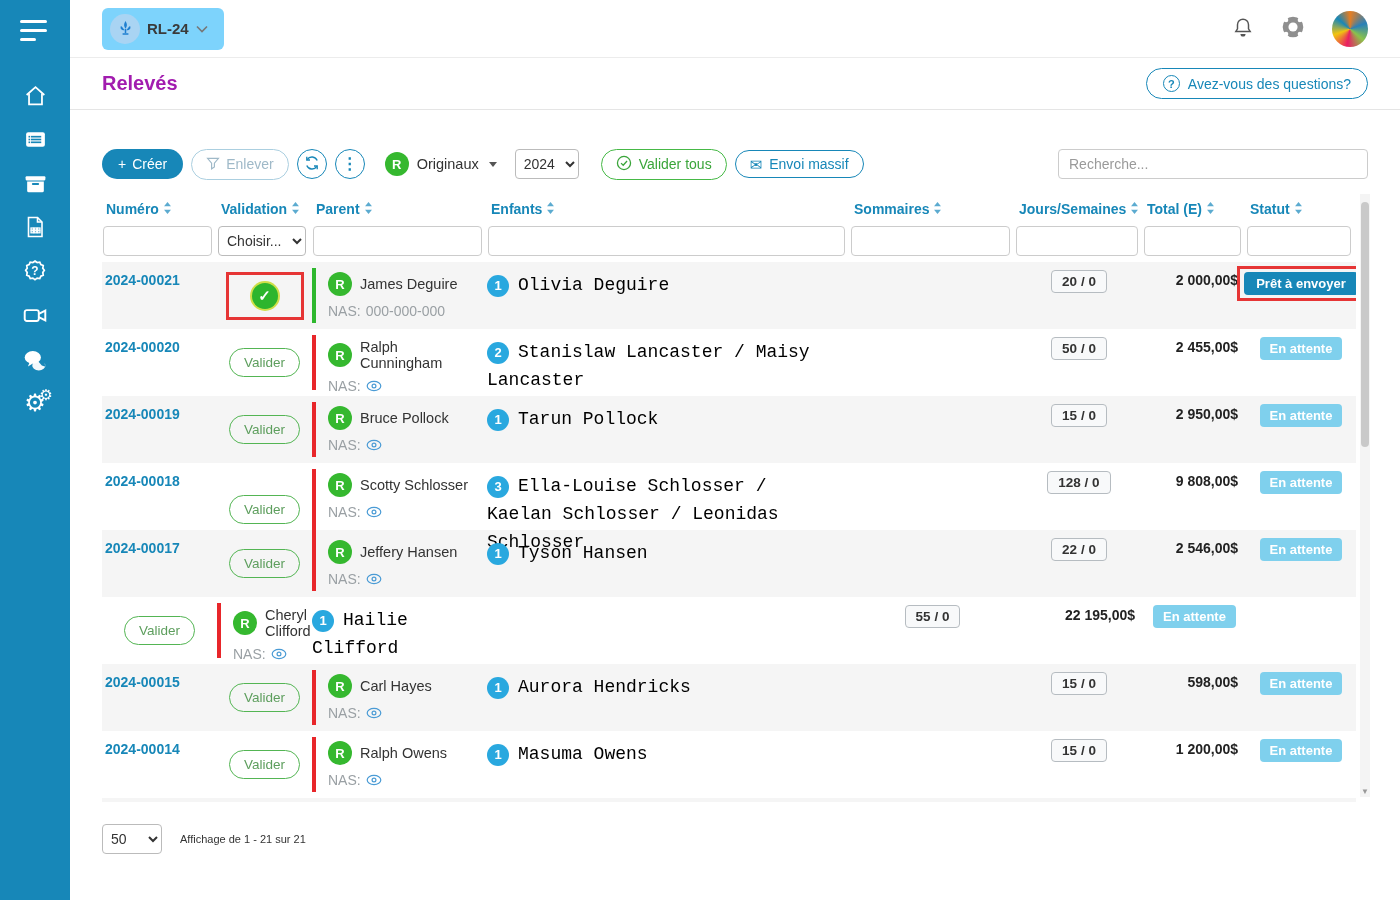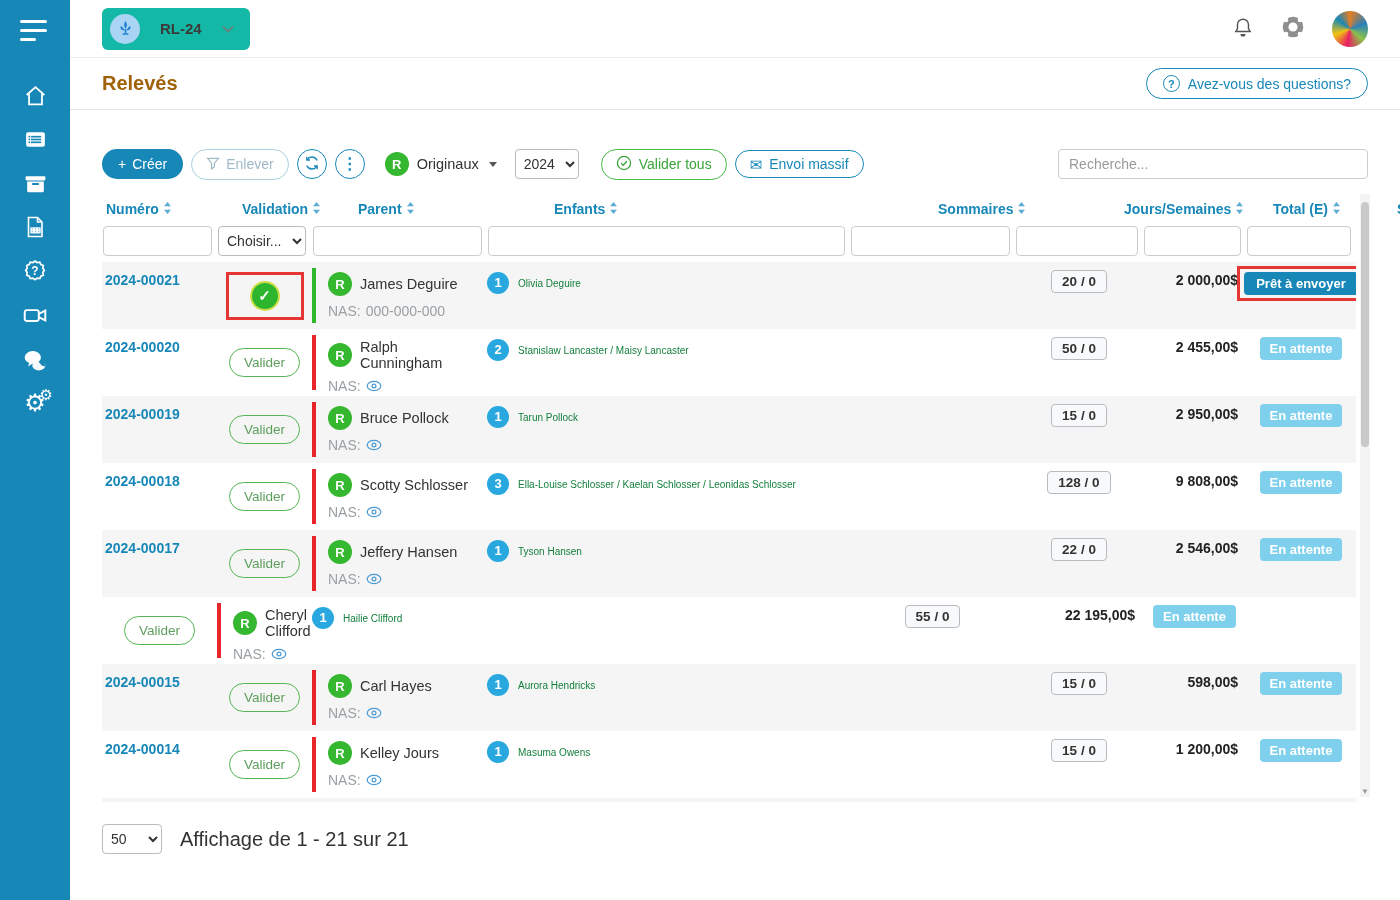--- a/index.html
+++ b/index.html
@@ -15,32 +15,32 @@
   .hamburger span:nth-child(3){ width:16px; }
   .side-icons { margin-top:32px; display:flex; flex-direction:column; align-items:center; }
   .side-item { width:70px; height:44px; display:flex; align-items:center; justify-content:center; cursor:pointer; color:#fff; }
   .side-item svg { display:block; }
   .gear-glyph { color:#fff; font-size:24px; line-height:1; position:relative; }
   .gear-glyph .small-gear { position:absolute; font-size:15px; right:-7px; top:-4px; }
 
   
   .topbar { position:absolute; left:70px; top:0; width:1330px; height:58px; background:#fff;
     border-bottom:1px solid #ececec; display:flex; align-items:center; padding:0 32px; }
-  .product-chip { display:flex; align-items:center; gap:20px; background:#14b8a6; border-radius:6px;
+  .product-chip { display:flex; align-items:center; gap:7px; background:#7dd3fc; border-radius:6px;
     padding:6px 16px 6px 8px; cursor:pointer; }
   .fleur-circle { width:30px; height:30px; border-radius:50%; background:#a9d4f3; display:flex; align-items:center; justify-content:center; }
   .product-label { font-size:15px; font-weight:700; color:#3a3a3a; }
   .topbar-right { margin-left:auto; display:flex; align-items:center; gap:26px; }
   .avatar { width:36px; height:36px; border-radius:50%;
     background: conic-gradient(#e67e22, #2980b9 70deg, #8bc34a 130deg, #e91e63 190deg, #f1c40f 250deg, #1787b8 310deg, #e67e22); cursor:pointer; }
 
   
   .titlebar { position:absolute; left:70px; top:58px; width:1330px; height:52px; background:#fff;
     border-bottom:1px solid #e5e5e5; display:flex; align-items:center; padding:0 32px; }
-  .page-title { font-size:20px; font-weight:700; color:#a16207; }
+  .page-title { font-size:20px; font-weight:700; color:#a21caf; }
   .btn-questions { margin-left:auto; display:flex; align-items:center; gap:8px; border:1.5px solid #1787b8;
     color:#1787b8; border-radius:17px; padding:6px 16px; font-size:14.5px; background:#fff; cursor:pointer; }
   .q-circle { width:17px; height:17px; border:1.5px solid #1787b8; border-radius:50%; font-size:11px; font-weight:700;
     display:flex; align-items:center; justify-content:center; }
 
   
   .content { position:absolute; left:70px; top:110px; width:1330px; height:790px; padding:0 32px; background:#fff; }
   .toolbar { margin-top:38px; display:flex; align-items:center; gap:8px; height:32px; }
   .btn { font-family:inherit; cursor:pointer; font-size:14px; background:#fff; }
   .btn-create { background:#1787b8; color:#fff; border:none; border-radius:16px; padding:7px 16px; display:flex; gap:6px; align-items:center; }
@@ -58,21 +58,21 @@
   .btn-validate-all { color:#3aa53a; border:1.5px solid #46b946; border-radius:16px; padding:5px 14px; display:flex; gap:7px; align-items:center; margin-left:14px; }
   .btn-mass-send { color:#1787b8; border:1.5px solid #1787b8; border-radius:16px; padding:5px 14px; display:flex; gap:7px; align-items:center; }
   .env { font-size:15px; line-height:1; }
   .search-input { margin-left:auto; width:310px; height:30px; border:1px solid #ccc; border-radius:4px;
     padding:0 10px; font-size:14px; font-family:inherit; color:#333; }
   .search-input::placeholder { color:#9a9a9a; }
 
   
   .table { position:relative; margin-top:14px; width:1254px; }
   .tgrid { display:grid; grid-template-columns:115px 95px 175px 363px 165px 128px 103px 110px; }
-  .thead { height:30px; align-items:center;gap:21px; }
+  .thead { height:30px; align-items:center; }
   .th { color:#1787b8; font-weight:700; font-size:14px; padding:0 2px 0 4px; display:flex; align-items:center; gap:4px; cursor:pointer; white-space:nowrap; }
   .sort-icon { flex:0 0 auto; }
   .tfilters { padding:2px 0 6px 0; }
   .fcell { padding:0 5px 0 1px; }
   .fcell input { width:100%; height:30px; border:1px solid #ccc; border-radius:4px; font-family:inherit; font-size:13px; padding:0 8px; }
   .choose-select { width:88px; }
 
   .rows { height:540px; overflow:hidden; }
   .row { height:67px; font-size:14px; }
   .row.shaded { background:#f5f5f5; }
@@ -90,41 +90,41 @@
   .c-parent::before { content:""; position:absolute; left:0; top:6px; bottom:6px; width:4px; }
   .row.acc-green .c-parent::before { background:#2eb82e; }
   .row.acc-red .c-parent::before { background:#e8262a; }
   .pline1 { display:flex; align-items:center; gap:8px; }
   .pname { color:#333; font-size:14.5px; }
   .pline2 { margin-top:7px; color:#9aa0a4; font-size:14px; display:flex; align-items:center; gap:5px; }
   .eye { color:#4a9bd5; display:inline-flex; cursor:pointer; }
   .c-enf { padding-right:10px; line-height:1.55; }
   .count-circle { display:inline-flex; width:22px; height:22px; border-radius:50%; background:#29a8df; color:#fff;
     font-size:13px; font-weight:700; align-items:center; justify-content:center; vertical-align:middle; margin-right:9px; }
-  .enf-names { color:#15803d; font-size:10px; vertical-align:middle; }
+  .enf-names { color:#000000; font-size:18px; vertical-align:middle;font-family:Liberation Mono, monospace; }
   .c-days { display:flex; justify-content:center; align-items:flex-start; padding-top:8px; }
   .days-badge { border:1px solid #b6bcc1; background:#f8f9fa; border-radius:4px; padding:3px 10px;
     font-size:13.5px; font-weight:700; color:#333; }
   .c-total { text-align:right; font-weight:700; color:#222; padding-right:8px; font-size:14px; }
   .c-statut { display:flex; justify-content:center; align-items:flex-start; padding-top:8px; }
   .badge { border-radius:4px; color:#fff; font-weight:700; font-size:13px; padding:4px 10px; white-space:nowrap; }
   .badge-wait { background:#7fd0ed; }
   .badge-ready { background:#1787b8; padding:4px 12px; }
   .statut-frame { padding:3px 4px; margin-top:-4px; }
   .row-sliver { height:4px; background:#f5f5f5; }
 
   
   .vscroll { position:absolute; right:-14px; top:0; width:10px; height:603px; background:#f4f4f4; }
   .vscroll .thumb { position:absolute; left:1px; width:8px; top:8px; height:245px; background:#c9c9c9; border-radius:4px; cursor:pointer; }
   .vscroll .arrow-down { position:absolute; bottom:1px; left:0; width:10px; text-align:center; font-size:8px; color:#999; cursor:pointer; }
 
   
   .tfooter { margin-top:22px; display:flex; align-items:center; gap:18px; }
   .size-select { width:60px; }
-  .footer-info { font-size:20px; color:#333; }
+  .footer-info { font-size:11px; color:#333; }
 </style>
 </head>
 <body>
 
 <div class="sidebar">
   <div class="hamburger">
       <span></span>
       <span></span>
       <span></span>
     </div>
@@ -587,21 +587,21 @@
       </div>
 
       <div class="tgrid row acc-red">
         <div class="c c-num"><a>2024-00014</a></div>
         <div class="c c-val">
             <button class="valider-btn">Valider</button>
           </div>
         <div class="c c-parent">
           <div class="pline1">
               <span class="r-avatar">R</span>
-              <span class="pname">Kelley Jours</span>
+              <span class="pname">Ralph Owens</span>
             </div>
           <div class="pline2">
               <span>NAS:</span>
               <span class="eye">
                 <svg width="16" height="12" viewBox="0 0 20 14" fill="none" stroke="currentColor" stroke-width="1.5">
                   <ellipse cx="10" cy="7" rx="8.5" ry="5.8"></ellipse>
                   <circle cx="10" cy="7" r="2.4"></circle>
                 </svg>
               </span>
             </div>

